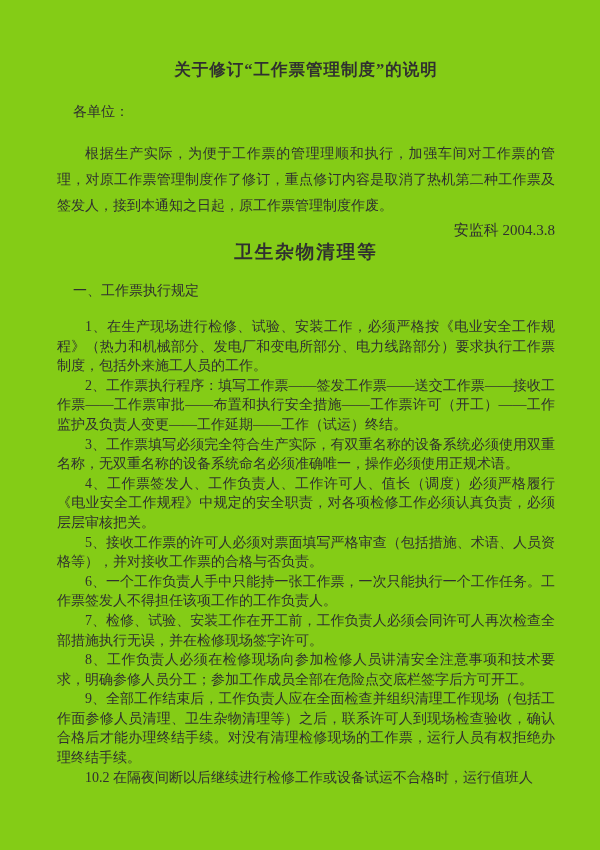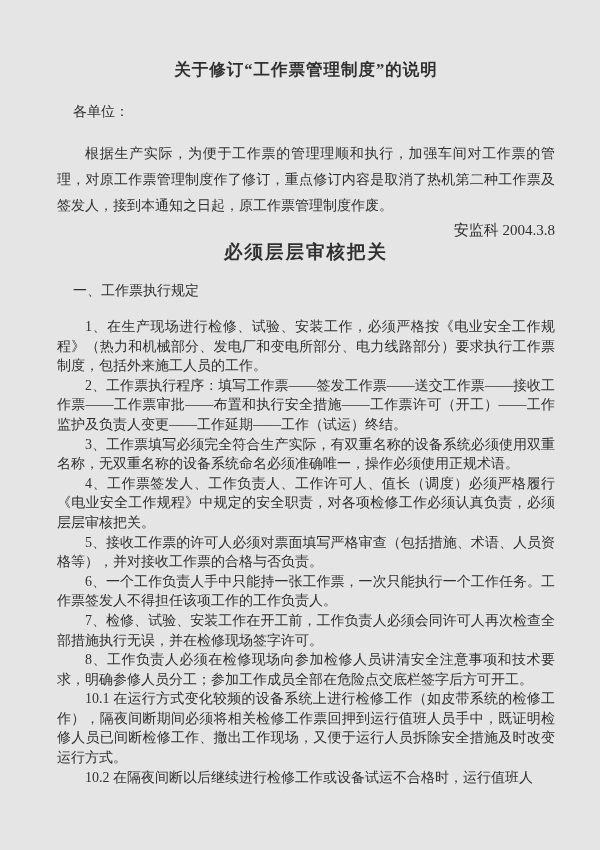--- a/index.html
+++ b/index.html
@@ -5,21 +5,21 @@
   html, body {
     margin: 0;
     padding: 0;
     background: #ffffff;
   }
   .page {
     position: relative;
     width: 600px;
     height: 850px;
     box-sizing: border-box;
-    background: #e5e5e5;
+    background: #84cc16;
     padding: 57px 45px 0 57px;
     font-family: "Liberation Serif", "DejaVu Serif", serif;
     color: #303030;
     overflow: hidden;
   }
   .notice-title {
     margin: 0 0 9px 0;
     font-size: 16.5px;
     font-weight: bold;
     text-align: center;
@@ -73,28 +73,28 @@
 <div class="page">
 
   <h1 class="notice-title">关于修订“工作票管理制度”的说明</h1>
 
   <p class="salutation">各单位：</p>
 
   <p class="notice-body">根据生产实际，为便于工作票的管理理顺和执行，加强车间对工作票的管理，对原工作票管理制度作了修订，重点修订内容是取消了热机第二种工作票及签发人，接到本通知之日起，原工作票管理制度作废。</p>
 
   <p class="signature">安监科 2004.3.8</p>
 
-  <h2 class="reg-title">必须层层审核把关</h2>
+  <h2 class="reg-title">卫生杂物清理等</h2>
 
   <p class="section-heading">一、工作票执行规定</p>
 
   <p class="item">1、在生产现场进行检修、试验、安装工作，必须严格按《电业安全工作规程》（热力和机械部分、发电厂和变电所部分、电力线路部分）要求执行工作票制度，包括外来施工人员的工作。</p>
   <p class="item">2、工作票执行程序：填写工作票——签发工作票——送交工作票——接收工作票——工作票审批——布置和执行安全措施——工作票许可（开工）——工作监护及负责人变更——工作延期——工作（试运）终结。</p>
   <p class="item">3、工作票填写必须完全符合生产实际，有双重名称的设备系统必须使用双重名称，无双重名称的设备系统命名必须准确唯一，操作必须使用正规术语。</p>
   <p class="item">4、工作票签发人、工作负责人、工作许可人、值长（调度）必须严格履行《电业安全工作规程》中规定的安全职责，对各项检修工作必须认真负责，必须层层审核把关。</p>
   <p class="item">5、接收工作票的许可人必须对票面填写严格审查（包括措施、术语、人员资格等），并对接收工作票的合格与否负责。</p>
   <p class="item">6、一个工作负责人手中只能持一张工作票，一次只能执行一个工作任务。工作票签发人不得担任该项工作的工作负责人。</p>
   <p class="item">7、检修、试验、安装工作在开工前，工作负责人必须会同许可人再次检查全部措施执行无误，并在检修现场签字许可。</p>
   <p class="item">8、工作负责人必须在检修现场向参加检修人员讲清安全注意事项和技术要求，明确参修人员分工；参加工作成员全部在危险点交底栏签字后方可开工。</p>
-  <p class="item">10.1 在运行方式变化较频的设备系统上进行检修工作（如皮带系统的检修工作），隔夜间断期间必须将相关检修工作票回押到运行值班人员手中，既证明检修人员已间断检修工作、撤出工作现场，又便于运行人员拆除安全措施及时改变运行方式。</p>
+  <p class="item">9、全部工作结束后，工作负责人应在全面检查并组织清理工作现场（包括工作面参修人员清理、卫生杂物清理等）之后，联系许可人到现场检查验收，确认合格后才能办理终结手续。对没有清理检修现场的工作票，运行人员有权拒绝办理终结手续。</p>
   <p class="item">10.2 在隔夜间断以后继续进行检修工作或设备试运不合格时，运行值班人</p>
 
 </div>
 
 </body></html>

